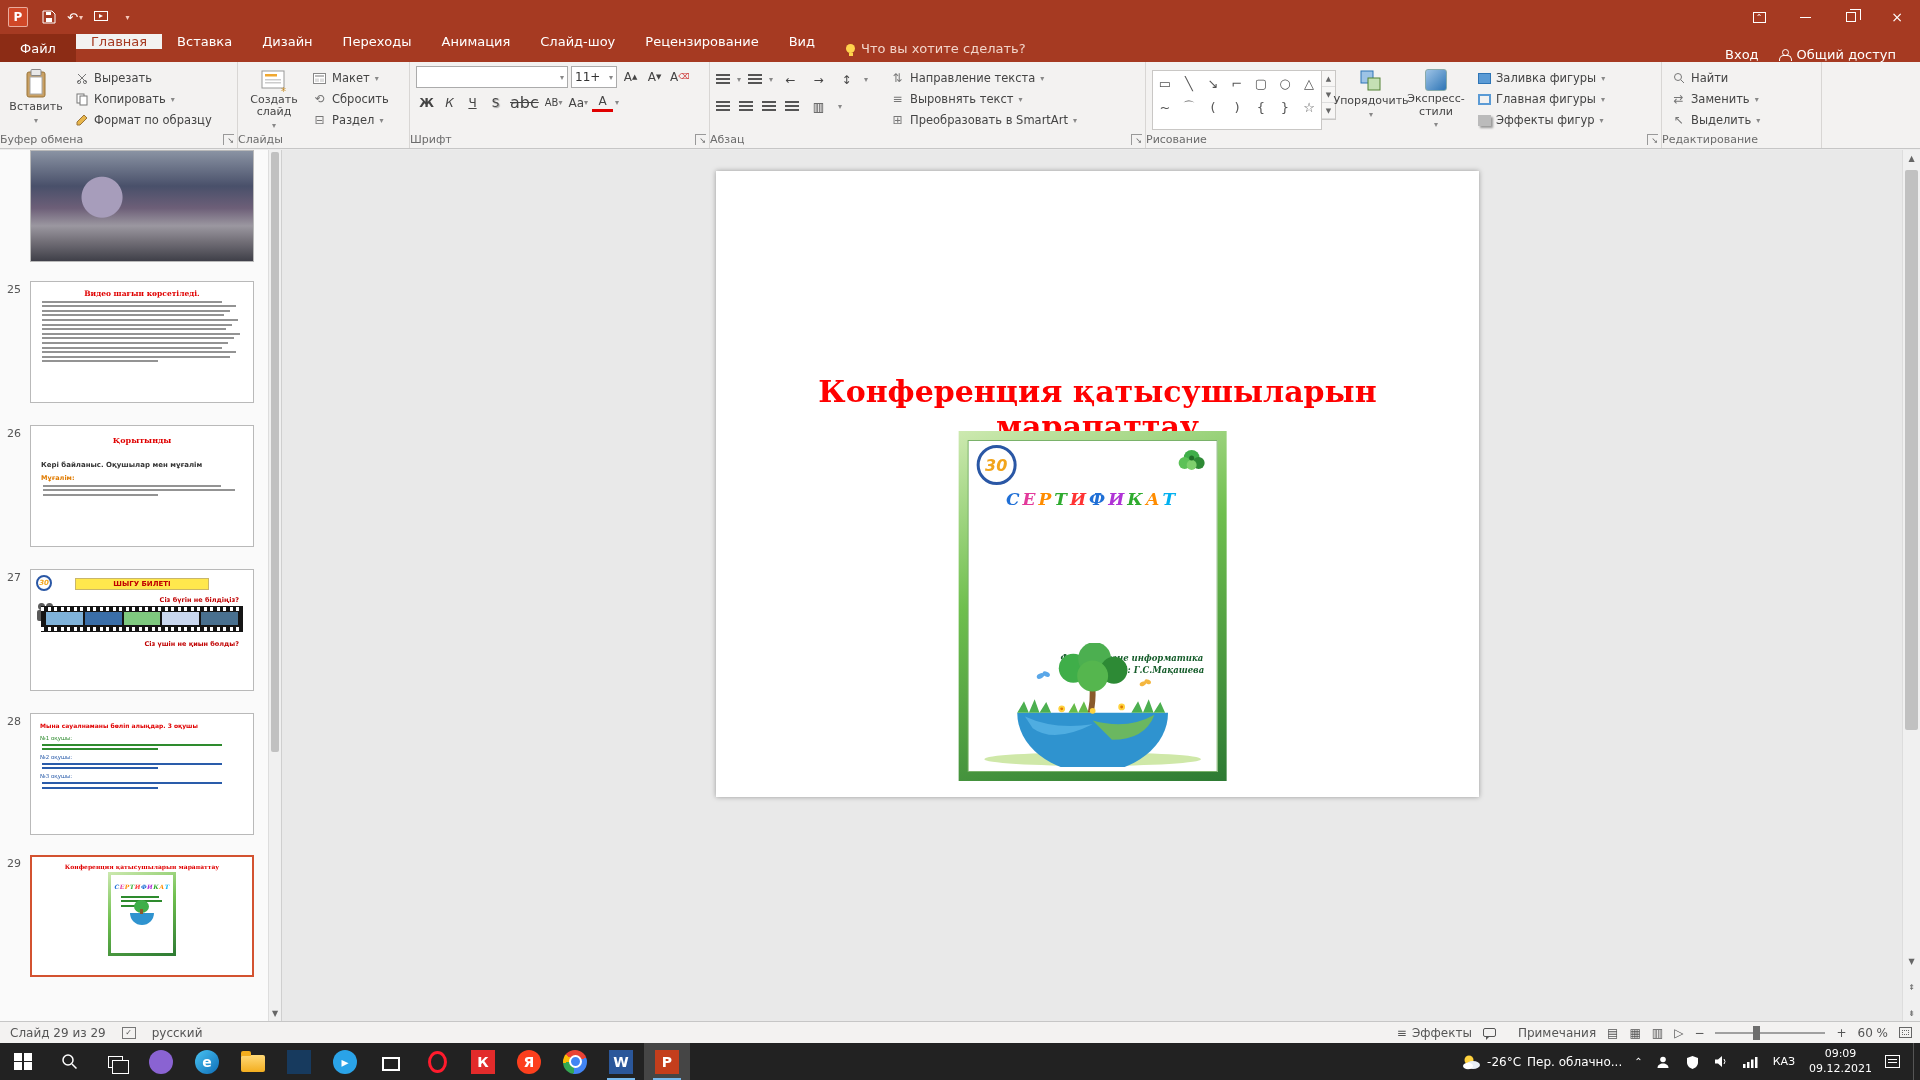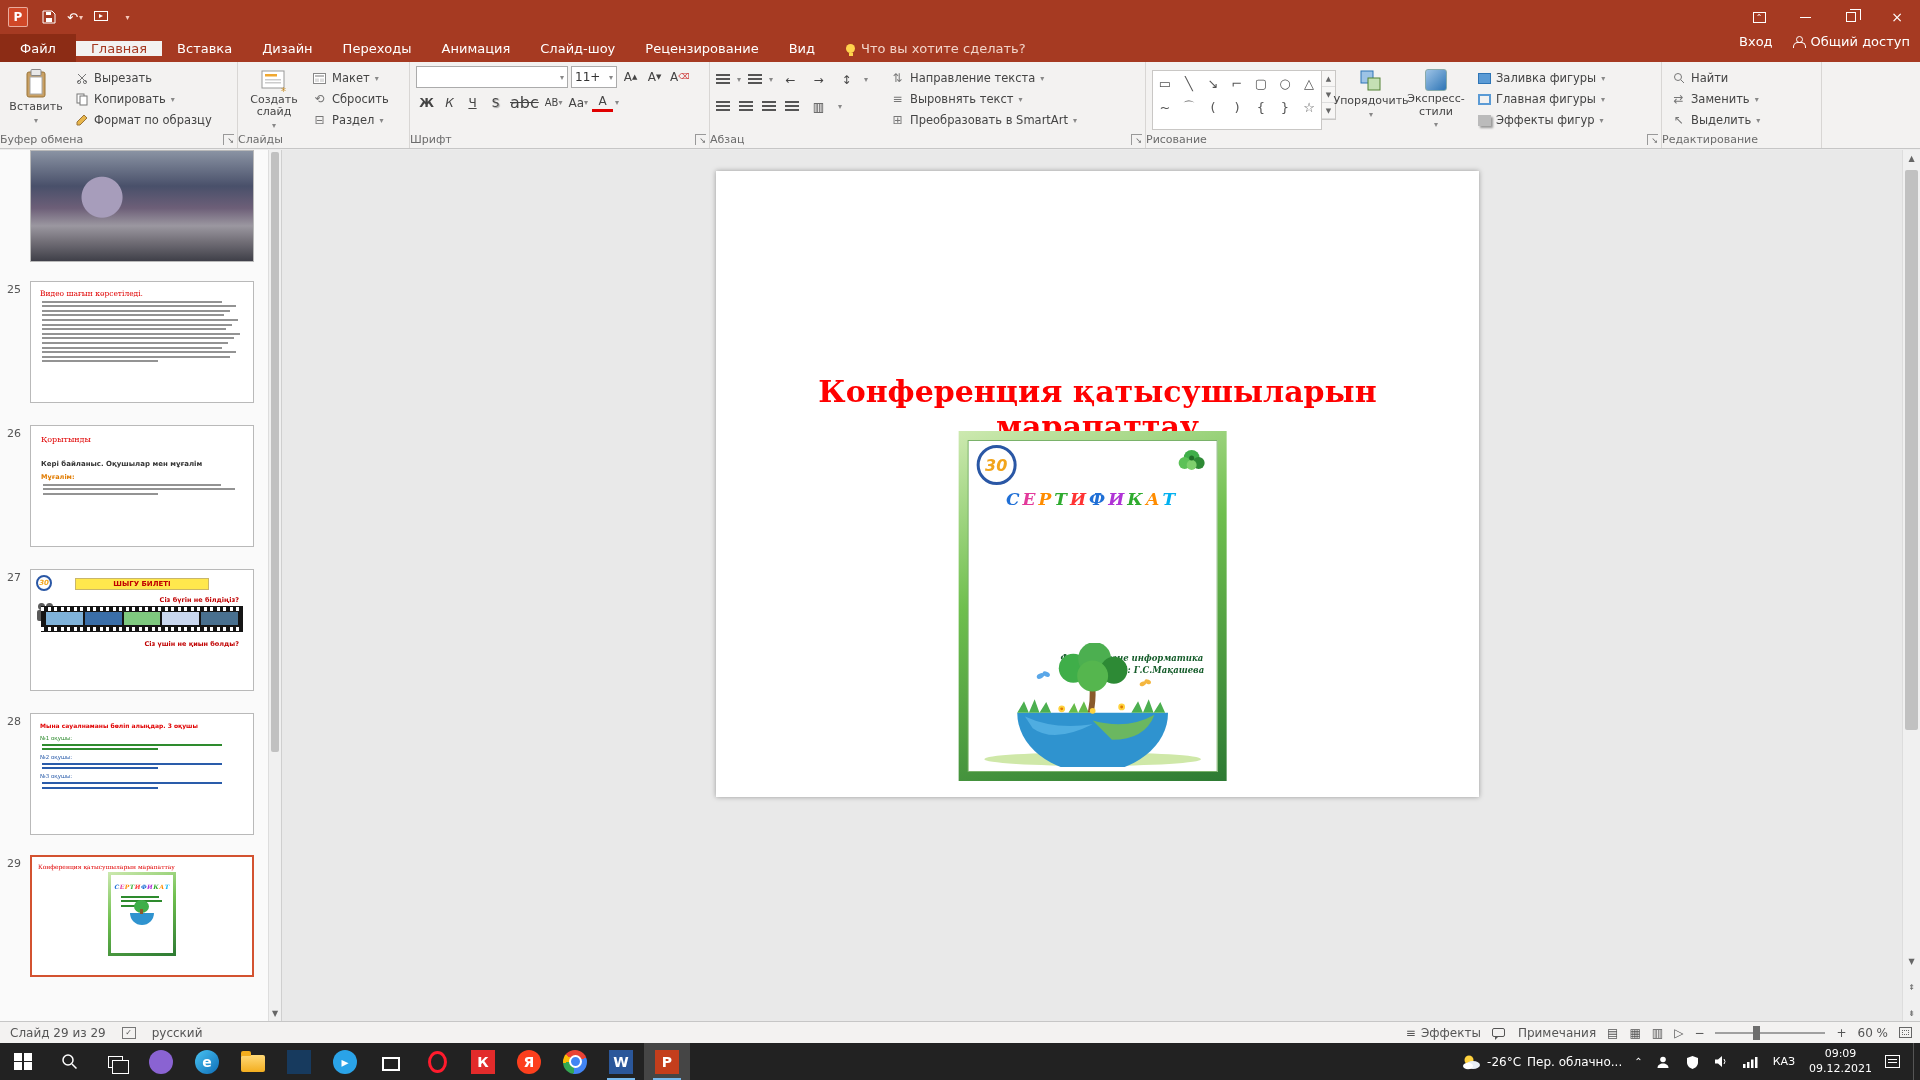--- a/index.html
+++ b/index.html
@@ -16,27 +16,27 @@
 #titlebar .title{position:absolute;left:0;right:0;text-align:center;font-size:13px;pointer-events:none}
 .wctl{margin-left:auto;display:flex;height:100%}
 .wbtn{width:46px;height:100%;display:flex;align-items:center;justify-content:center;font-size:14px}
 .minbar{width:11px;height:1px;background:#fff;display:inline-block}
 .restore{width:10px;height:10px;border:1px solid #fff;position:relative}
 .restore:before{content:"";position:absolute;top:-4px;left:3px;width:10px;height:10px;border:1px solid #fff;border-bottom:none;border-left:none}
 .ribopts{width:13px;height:11px;border:1px solid #fff;display:flex;align-items:center;justify-content:center;font-size:8px}
 
 #tabsrow{position:absolute;top:34px;left:0;width:100%;height:28px;background:#a63a22;display:flex;align-items:stretch;color:#fff}
 .ftab{padding:0 20px;background:#8c2c15;font-size:13px;display:flex;align-items:center}
-#tabs-container{display:flex;align-items:center}
+#tabs-container{display:flex;align-items:flex-start}
 .rtab{padding:0 15px;display:flex;align-items:center;font-size:13px}
 .rtab.active{background:#f3f2f1;color:#a63a22}
 .tellme{display:flex;align-items:center;gap:6px;margin-left:16px;color:#f2d5ca;font-size:13px}
 .bulb{width:9px;height:9px;border-radius:50%;background:#ffd34d;position:relative}
 .bulb:after{content:"";position:absolute;left:2.5px;top:9px;width:4px;height:3px;background:#ffd34d}
-.tb-right{margin-left:auto;display:flex;align-items:flex-start;gap:20px;padding-right:10px;font-size:13px}
+.tb-right{margin-left:auto;display:flex;align-items:flex-end;gap:20px;padding-right:24px;font-size:13px}
 .person{width:11px;height:11px;position:relative;display:inline-block}
 .person:before{content:"";position:absolute;left:3px;top:0;width:5px;height:5px;border-radius:50%;border:1px solid #fff}
 .person:after{content:"";position:absolute;left:0;top:6px;width:11px;height:5px;border-radius:5px 5px 0 0;border:1px solid #fff;border-bottom:none}
 
 #ribbon{position:absolute;top:62px;left:0;width:100%;height:87px;background:#f3f2f1;border-bottom:1px solid #c6c6c6;display:flex}
 .rgroup{position:relative;border-right:1px solid #d8d6d4;padding:4px 6px 18px 6px;display:flex;gap:5px;flex:0 0 auto}
 .glabel{position:absolute;bottom:2px;left:0;right:0;text-align:left;font-size:11px;color:#6b6b6b;pointer-events:none}
 .dlg{position:absolute;right:3px;bottom:3px;width:11px;height:11px;border-left:1px solid #999;border-top:1px solid #999;font-size:8px;color:#666;display:flex;align-items:flex-end;justify-content:flex-end;line-height:1}
 .bigbtn{display:flex;flex-direction:column;align-items:center;width:60px;padding-top:3px;gap:2px;font-size:11px;color:#444;text-align:center;line-height:1.15}
 .smallcol{display:flex;flex-direction:column;gap:1px;justify-content:flex-start;padding-top:2px}
@@ -58,21 +58,21 @@
 
 #content{position:absolute;top:150px;left:0;width:1920px;height:871px;background:#e9e9e9}
 #thumbs{position:absolute;left:0;top:0;width:282px;height:100%;background:#fafafa;border-right:1px solid #cfcfcf}
 .snum{position:absolute;left:7px;font-size:11px;color:#555}
 .thumb{position:absolute;left:30px;width:224px;background:#fff;border:1px solid #b9b9b9;overflow:hidden}
 .thumb.sel{border:2px solid #d35230}
 .fl{height:2px;background:#939393;margin:2.6px 0}
 .fl-wrap{padding:0 2px}
 .g .fl{background:#2e8b2e}.b .fl{background:#2a5caa}
 .photo{background:radial-gradient(circle at 32% 42%,#a79dbb 0 20px,transparent 21px),linear-gradient(180deg,#8a93a3 0%,#49506a 32%,#6d5f78 52%,#9b97a0 68%,#737078 82%,#3f3f48 100%)}
-.t-title{color:#e00000;font-weight:normal;text-align:left;font-family:"DejaVu Serif","Liberation Serif",serif}
+.t-title{color:#e00000;font-weight:bold;text-align:center;font-family:"DejaVu Serif","Liberation Serif",serif}
 .mini30{width:16px;height:16px;border-radius:50%;border:2px solid #2a57a5;color:#f2a51c;font-weight:bold;font-style:italic;font-size:7px;display:flex;align-items:center;justify-content:center;background:#fff}
 .ytitle{margin:3px auto 2px;background:#ffe84d;border:1px solid #c9b66a;width:64%;text-align:center;font-size:7px;color:#c00000;font-weight:bold;padding:1px 0}
 .film{position:relative;background:#151515;height:26px;margin:2px 4px}
 .film:before,.film:after{content:"";position:absolute;left:0;right:0;height:4px;background-image:repeating-linear-gradient(90deg,#fff 0 3px,transparent 3px 6.5px)}
 .film:before{top:1px}.film:after{bottom:1px}
 .frames{display:flex;gap:2px;padding:6px 5px}
 .frame{flex:1;height:13px}
 .cam{position:absolute;left:6px;top:40px;width:18px;height:11px;background:#5a5a5a;border-radius:2px}
 .cam:before{content:"";position:absolute;top:-7px;left:1px;width:7px;height:7px;border-radius:50%;background:#5a5a5a}
 .cam:after{content:"";position:absolute;top:-7px;left:9px;width:7px;height:7px;border-radius:50%;background:#5a5a5a}
@@ -611,21 +611,21 @@
   <div class="left">
     <span>Слайд 29 из 29</span>
     <span class="spell">✓</span>
     <span>русский</span>
   </div>
   <div class="right">
     <span style="display:flex;align-items:center;gap:5px">
         <span class="vicon">≡</span>
         <span>Эффекты</span>
       </span>
-    <span style="display:flex;align-items:center;gap:13px">
+    <span style="display:flex;align-items:center;gap:22px">
         <span class="bubble"></span>
         <span>Примечания</span>
       </span>
     <span class="vicon">▤</span>
     <span class="vicon">▦</span>
     <span class="vicon">▥</span>
     <span class="vicon">▷</span>
     <span class="vicon">−</span>
     <span class="ztrack">
         <span class="zthumb"></span>

